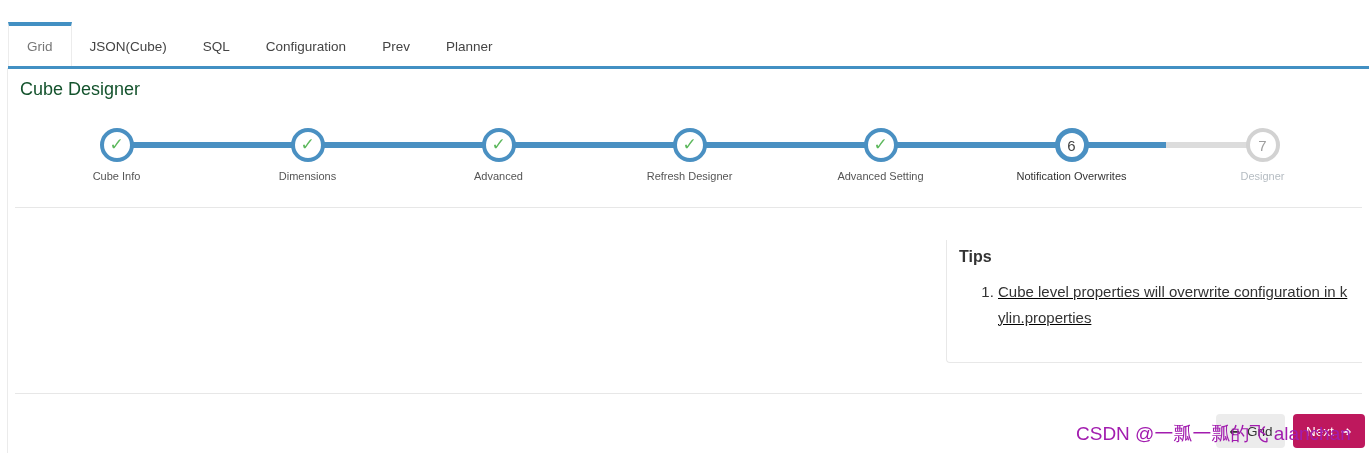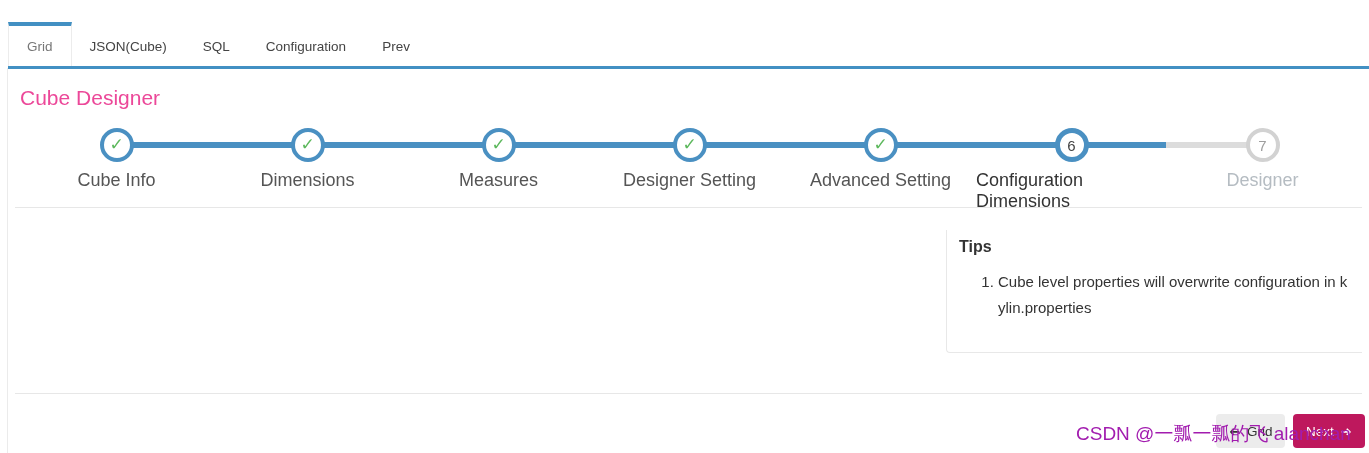--- a/index.html
+++ b/index.html
@@ -9,49 +9,49 @@
   
   .tabbar{position:absolute;top:22px;left:8px;height:44px;display:flex;align-items:stretch;}
   .tab{display:flex;align-items:center;padding:0 18px;font-size:13.5px;color:#444;
        border-top:4px solid transparent;cursor:pointer;}
   .tab.active{background:#fff;border-top:4px solid #4290c3;border-left:1px solid #ececec;
        border-right:1px solid #ececec;color:#777;}
   .tab-underline{position:absolute;top:66px;left:8px;width:1361px;height:3px;background:#4290c3;}
 
   
   .panel-left-border{position:absolute;left:7px;top:68px;width:1px;height:385px;background:#ebebeb;}
-  .page-title{position:absolute;left:20px;top:86px;font-size:21px;color:#ec4899;}
+  .page-title{position:absolute;left:20px;top:79px;font-size:18px;color:#14532d;}
 
   
   .track{position:absolute;left:117px;top:142px;width:1146px;height:6px;background:#dcdcdc;}
   .track-progress{position:absolute;left:117px;top:142px;width:1049px;height:6px;background:#4a90c2;}
   .steps{position:absolute;left:21px;top:128px;width:1337px;display:flex;}
   .step{flex:1;display:flex;flex-direction:column;align-items:center;cursor:pointer;}
   .circle{width:34px;height:34px;border-radius:50%;background:#fff;border:4px solid #4a90c2;
           display:flex;align-items:center;justify-content:center;position:relative;z-index:2;}
   .step.current .circle{border-width:5px;}
   .step.future .circle{border-color:#d2d2d2;}
   .check{color:#5cb85c;font-size:17px;font-weight:bold;line-height:1;transform:translateY(-1px);}
   .stepnum{font-size:15px;color:#444;line-height:1;}
   .step.future .stepnum{color:#9e9e9e;}
-  .step-label{margin-top:8px;font-size:18px;color:#555;}
+  .step-label{margin-top:8px;font-size:11px;color:#555;}
   .step.current .step-label{color:#333;}
   .step.future .step-label{color:#b5bcc2;}
 
   
   .divider{position:absolute;left:15px;width:1347px;height:1px;background:#e7e7e7;}
   .divider.d1{top:207px;}
   .divider.d2{top:393px;}
 
   
-  .tips-panel{position:absolute;left:946px;top:230px;width:416px;height:123px;
+  .tips-panel{position:absolute;left:946px;top:240px;width:416px;height:123px;
               border-left:1px solid #e8e8e8;border-bottom:1px solid #e8e8e8;
               border-radius:0 0 0 4px;padding:8px 12px 0 12px;}
   .tips-title{font-size:16px;color:#333;margin:0;}
-  .tips-list{margin:13px 4px 0 0;padding-left:39px;}
+  .tips-list{margin:13px 4px 0 0;padding-left:39px;text-decoration:underline;}
   .tips-list li{font-size:15px;line-height:1.72;color:#333;width:352px;word-break:break-all;}
 
   
   .btn{position:absolute;top:414px;height:34px;display:inline-flex;align-items:center;
        gap:7px;border:none;border-radius:4px;font-size:13.5px;cursor:pointer;padding:0 13px;}
   .btn-prev{left:1216px;background:#ececec;color:#333;}
   .btn-next{left:1293px;background:#be185d;color:#fff;}
   .arrow{font-size:13px;line-height:1;}
   .arrow.flip{display:inline-block;transform:scaleX(-1);}
 
@@ -63,20 +63,21 @@
 <body>
 
 <div id="canvas">
 
   <div class="tabbar">
     <div class="tab active">Grid</div>
     <div class="tab">JSON(Cube)</div>
     <div class="tab">SQL</div>
     <div class="tab">Configuration</div>
     <div class="tab">Prev</div>
+    <div class="tab">Planner</div>
   </div>
   <div class="tab-underline"></div>
 
   <div class="panel-left-border"></div>
 
   <div class="page-title">Cube Designer</div>
 
   <div class="track"></div>
   <div class="track-progress"></div>
   <div class="steps">
@@ -92,42 +93,42 @@
       <span class="circle">
         <span class="check">✓</span>
       </span>
       <span class="step-label">Dimensions</span>
     </div>
 
     <div class="step done">
       <span class="circle">
         <span class="check">✓</span>
       </span>
-      <span class="step-label">Measures</span>
+      <span class="step-label">Advanced</span>
     </div>
 
     <div class="step done">
       <span class="circle">
         <span class="check">✓</span>
       </span>
-      <span class="step-label">Designer Setting</span>
+      <span class="step-label">Refresh Designer</span>
     </div>
 
     <div class="step done">
       <span class="circle">
         <span class="check">✓</span>
       </span>
       <span class="step-label">Advanced Setting</span>
     </div>
 
     <div class="step current">
       <span class="circle">
         <span class="stepnum">6</span>
       </span>
-      <span class="step-label">Configuration Dimensions</span>
+      <span class="step-label">Notification Overwrites</span>
     </div>
 
     <div class="step future">
       <span class="circle">
         <span class="stepnum">7</span>
       </span>
       <span class="step-label">Designer</span>
     </div>
 
   </div>

